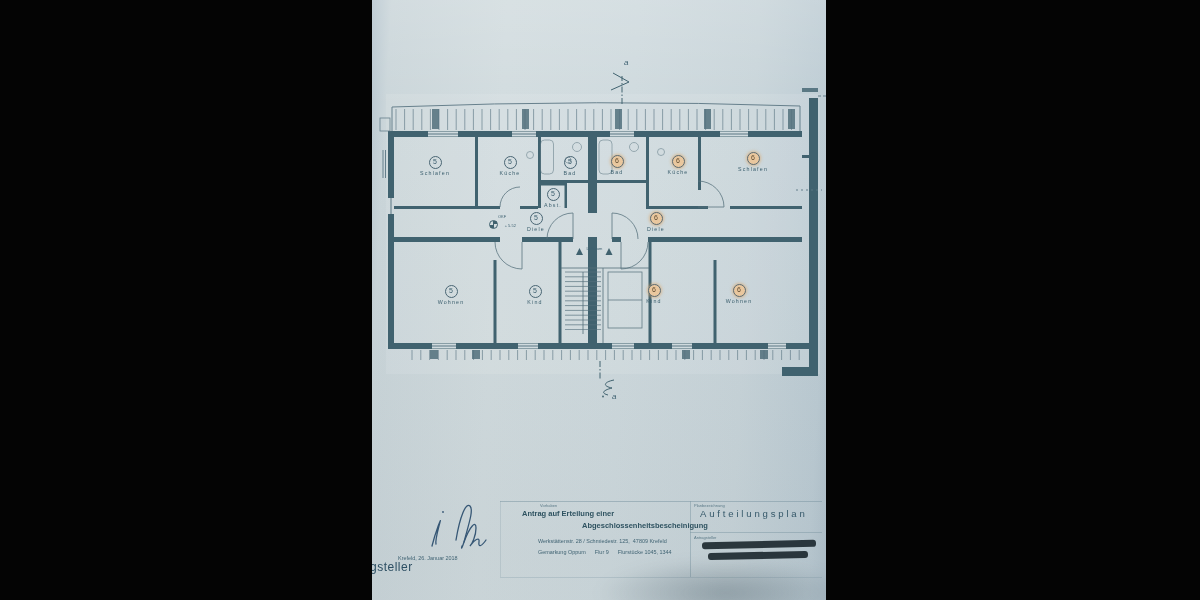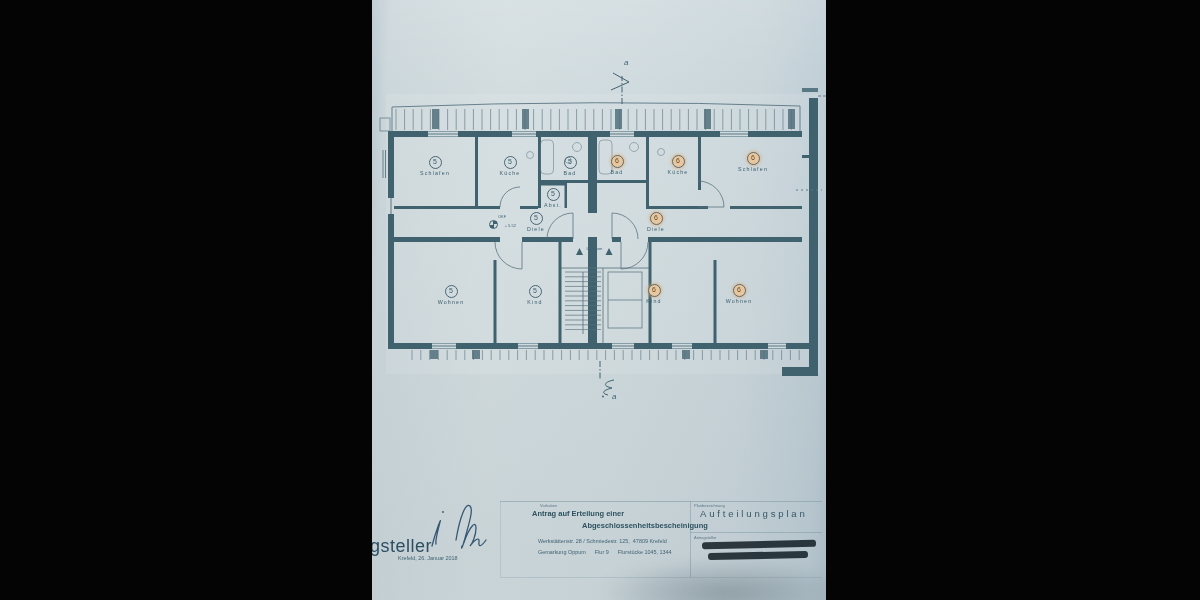--- a/index.html
+++ b/index.html
@@ -27,21 +27,21 @@
   .s55{font-size:8px;transform:scale(.68);}
   .s7b{font-size:7.5px;font-weight:bold;color:#2e5260;}
   .ctr{text-align:center;transform-origin:center top;}
   
   .tl-line{position:absolute;background:#7e97a4;}
   
   .redact{position:absolute;height:7px;border-radius:3px;background:#1f2b31;opacity:.93;transform:rotate(-1.2deg);}
   .marker-a{position:absolute;font-size:8px;font-style:italic;color:#3f6272;}
   #plan-title{position:absolute;left:328px;top:508px;font-size:12px;letter-spacing:3.5px;color:#36596a;
       transform:scale(.8);transform-origin:left top;white-space:nowrap;}
-  #gsteller{position:absolute;left:-2px;top:536px;font-size:18px;color:#2d4f63;letter-spacing:.5px;}
+  #gsteller{position:absolute;left:-2px;top:560px;font-size:12px;color:#2d4f63;letter-spacing:.5px;}
   #lvl{position:absolute;left:117px;top:214px;}
   #lvl .dot{position:absolute;left:0;top:6px;width:7px;height:7px;border-radius:50%;border:1px solid #40626f;
       background:conic-gradient(#40626f 0 90deg, transparent 90deg 180deg, #40626f 180deg 270deg, transparent 270deg);}
   #lvl .tx{position:absolute;left:9px;top:0;font-size:8px;transform:scale(.5);transform-origin:left top;
       color:#3f6272;white-space:pre;line-height:9px;}
 </style>
 </head>
 <body>
 
 <div id="stage">
@@ -331,21 +331,21 @@
         <path d="M20,50 C24,34 30,20 28,26 C26,34 23,44 24,48"></path>
         <circle cx="31" cy="16" r=".9" fill="#274a6b" stroke="none"></circle>
         <path d="M44,44 C48,20 54,6 58,10 C62,14 56,30 52,46 C50,52 49,54 50,50"></path>
         <path d="M52,46 C58,30 64,24 64,32 C64,40 60,48 58,50 C62,44 68,40 67,46 C66,52 70,50 74,44"></path>
       </g>
     </svg>
     <div id="gsteller">gsteller</div>
     <div class="t s55" style="left:26px;top:555px;">Krefeld, 26. Januar 2018</div>
 
     <div class="t s45" style="left:168px;top:503px;opacity:.8">Vorhaben</div>
-    <div class="t s7b" style="left:160px;top:509px;">Antrag auf Erteilung einer</div>
+    <div class="t s7b" style="left:150px;top:509px;">Antrag auf Erteilung einer</div>
     <div class="t s7b" style="left:166px;top:521px;margin-left:44px;">Abgeschlossenheitsbescheinigung</div>
     <div class="t s55" style="left:166px;top:538px;">Werkstättenstr. 28 / Schmiedestr. 125,  47809 Krefeld</div>
     <div class="t s55" style="left:166px;top:549px;">Gemarkung Oppum      Flur 9      Flurstücke 1045, 1344</div>
 
     <div class="t s45" style="left:322px;top:503px;opacity:.8">Planbezeichnung</div>
     <div id="plan-title">Aufteilungsplan</div>
     <div class="t s45" style="left:322px;top:535px;opacity:.8">Antragsteller</div>
     <div class="redact" style="left:330px;top:541px;width:114px;"></div>
     <div class="redact" style="left:336px;top:552px;width:100px;"></div>
 

